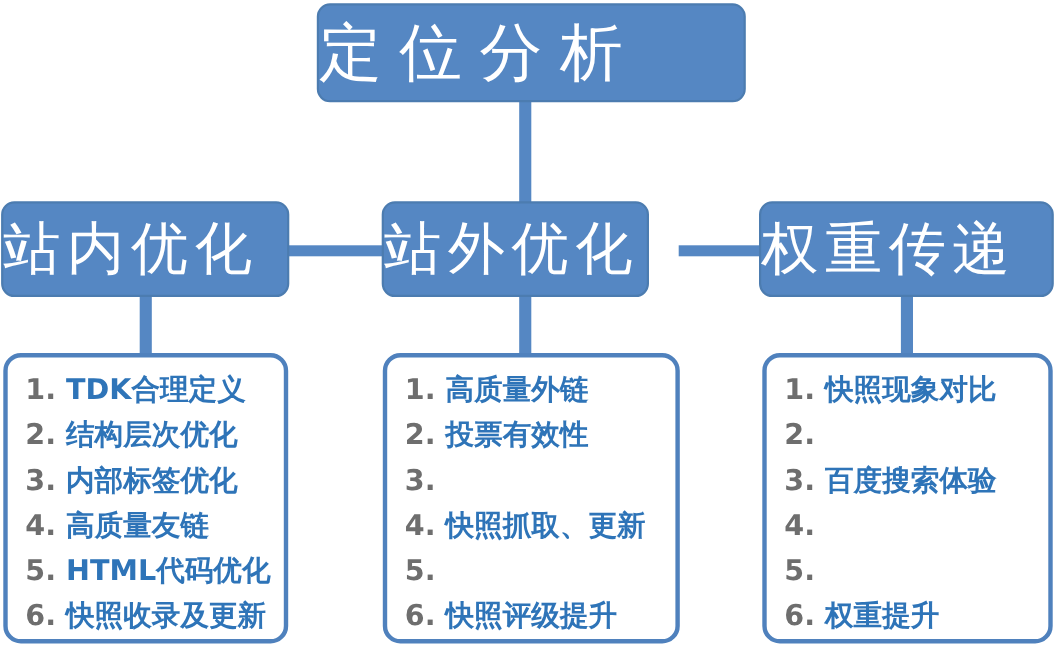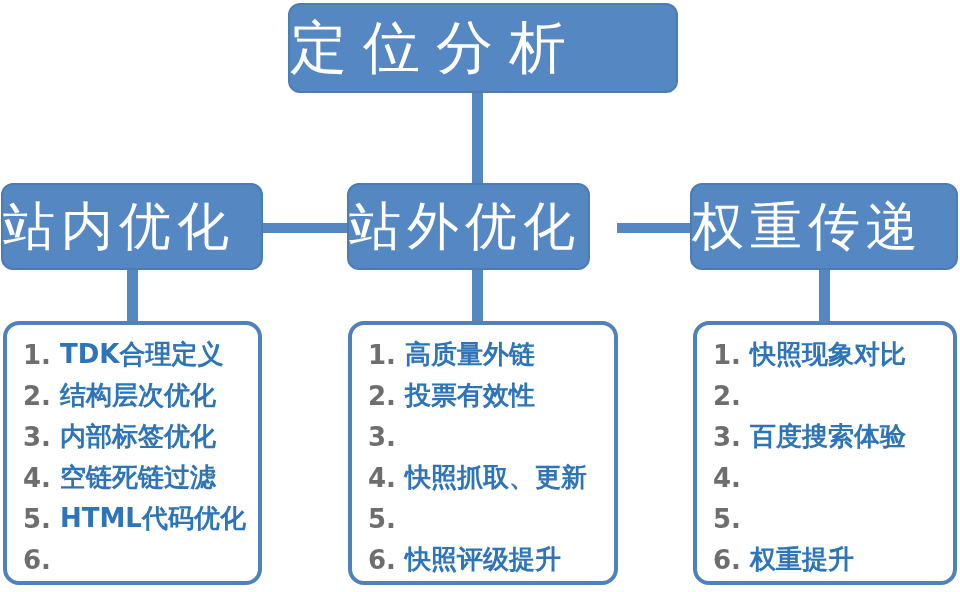--- a/index.html
+++ b/index.html
@@ -99,28 +99,29 @@
       <li class="row">
         <span class="num">2.</span>
         <span class="txt">结构层次优化</span>
       </li>
       <li class="row">
         <span class="num">3.</span>
         <span class="txt">内部标签优化</span>
       </li>
       <li class="row">
         <span class="num">4.</span>
-        <span class="txt">空链死链过滤</span>
+        <span class="txt">高质量友链</span>
       </li>
       <li class="row">
         <span class="num">5.</span>
         <span class="txt">HTML代码优化</span>
       </li>
       <li class="row">
         <span class="num">6.</span>
+        <span class="txt">快照收录及更新</span>
       </li>
     </ul>
   </div>
 
   <div class="card card-1">
     <ul class="rows">
       <li class="row">
         <span class="num">1.</span>
         <span class="txt">高质量外链</span>
       </li>

